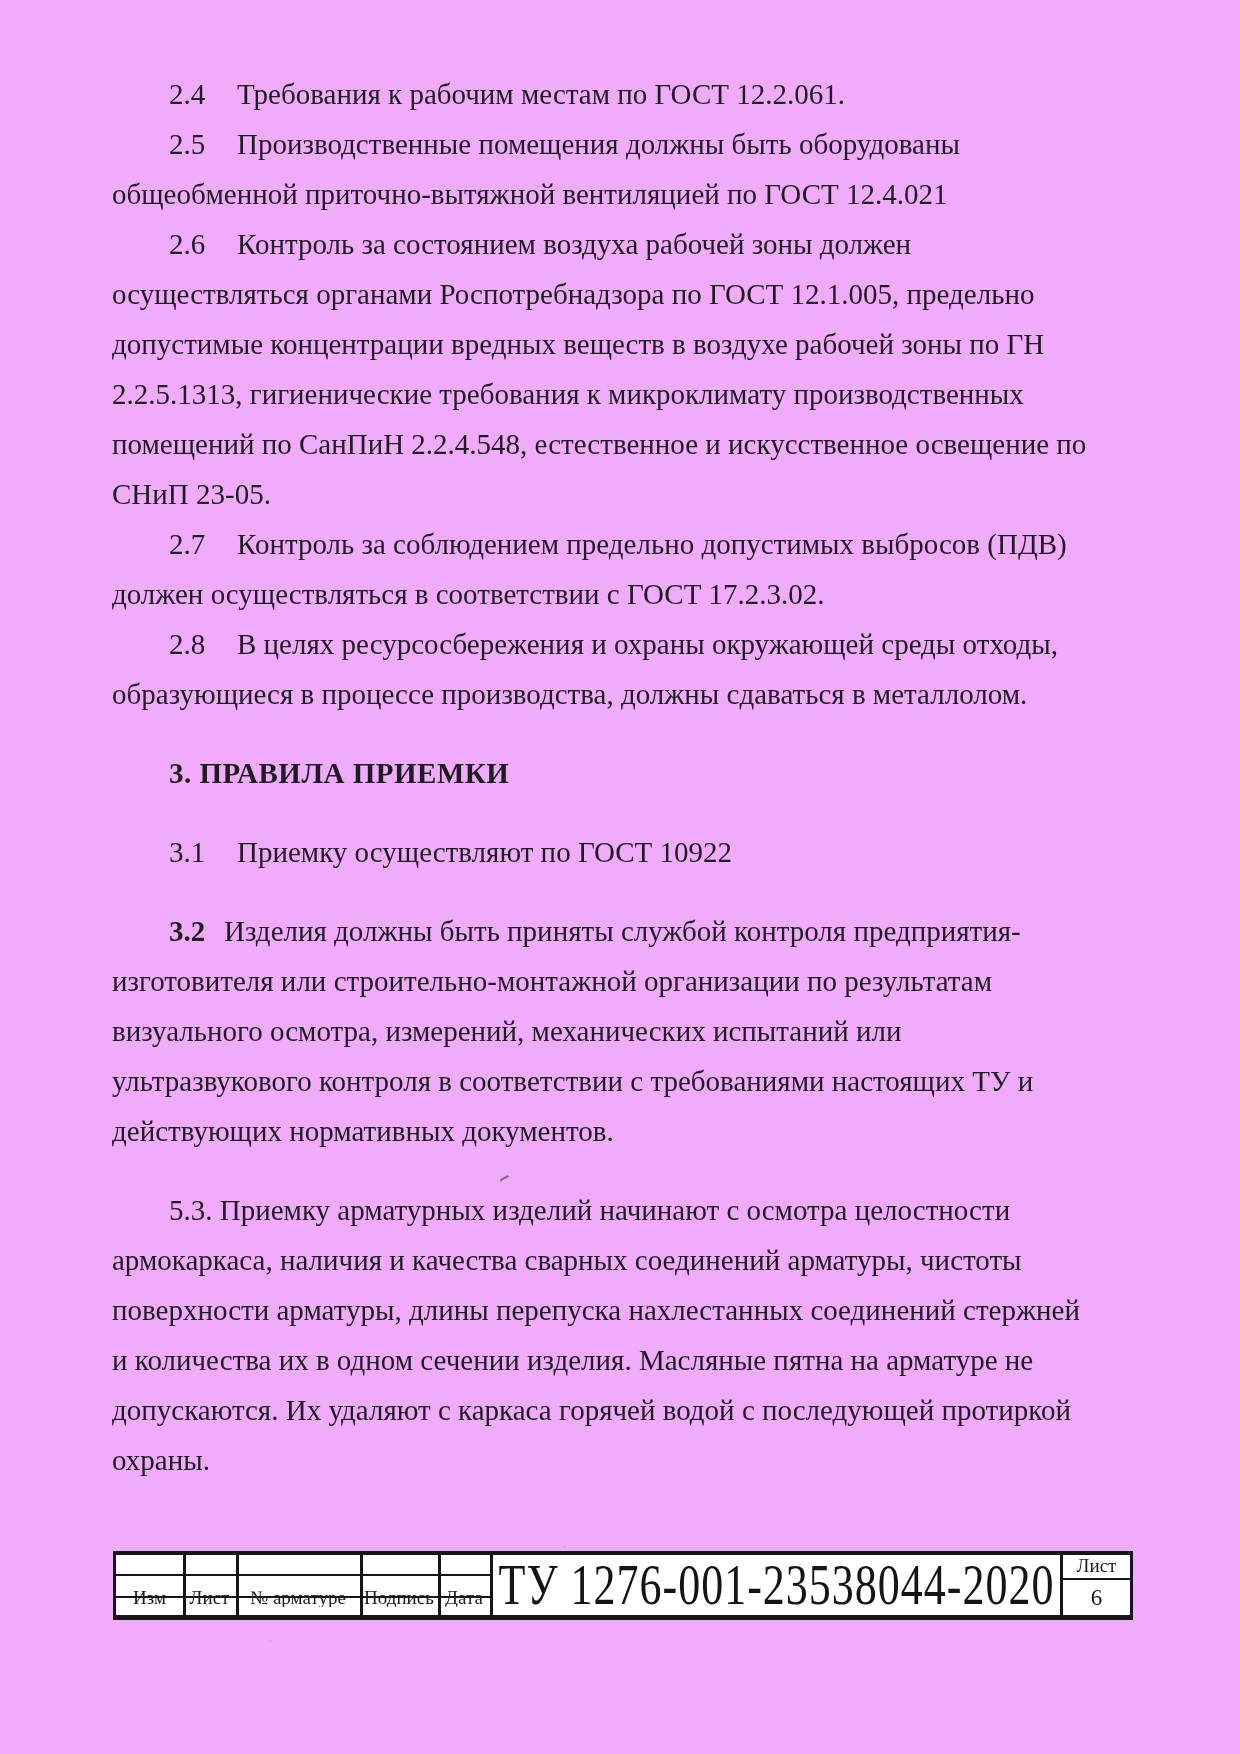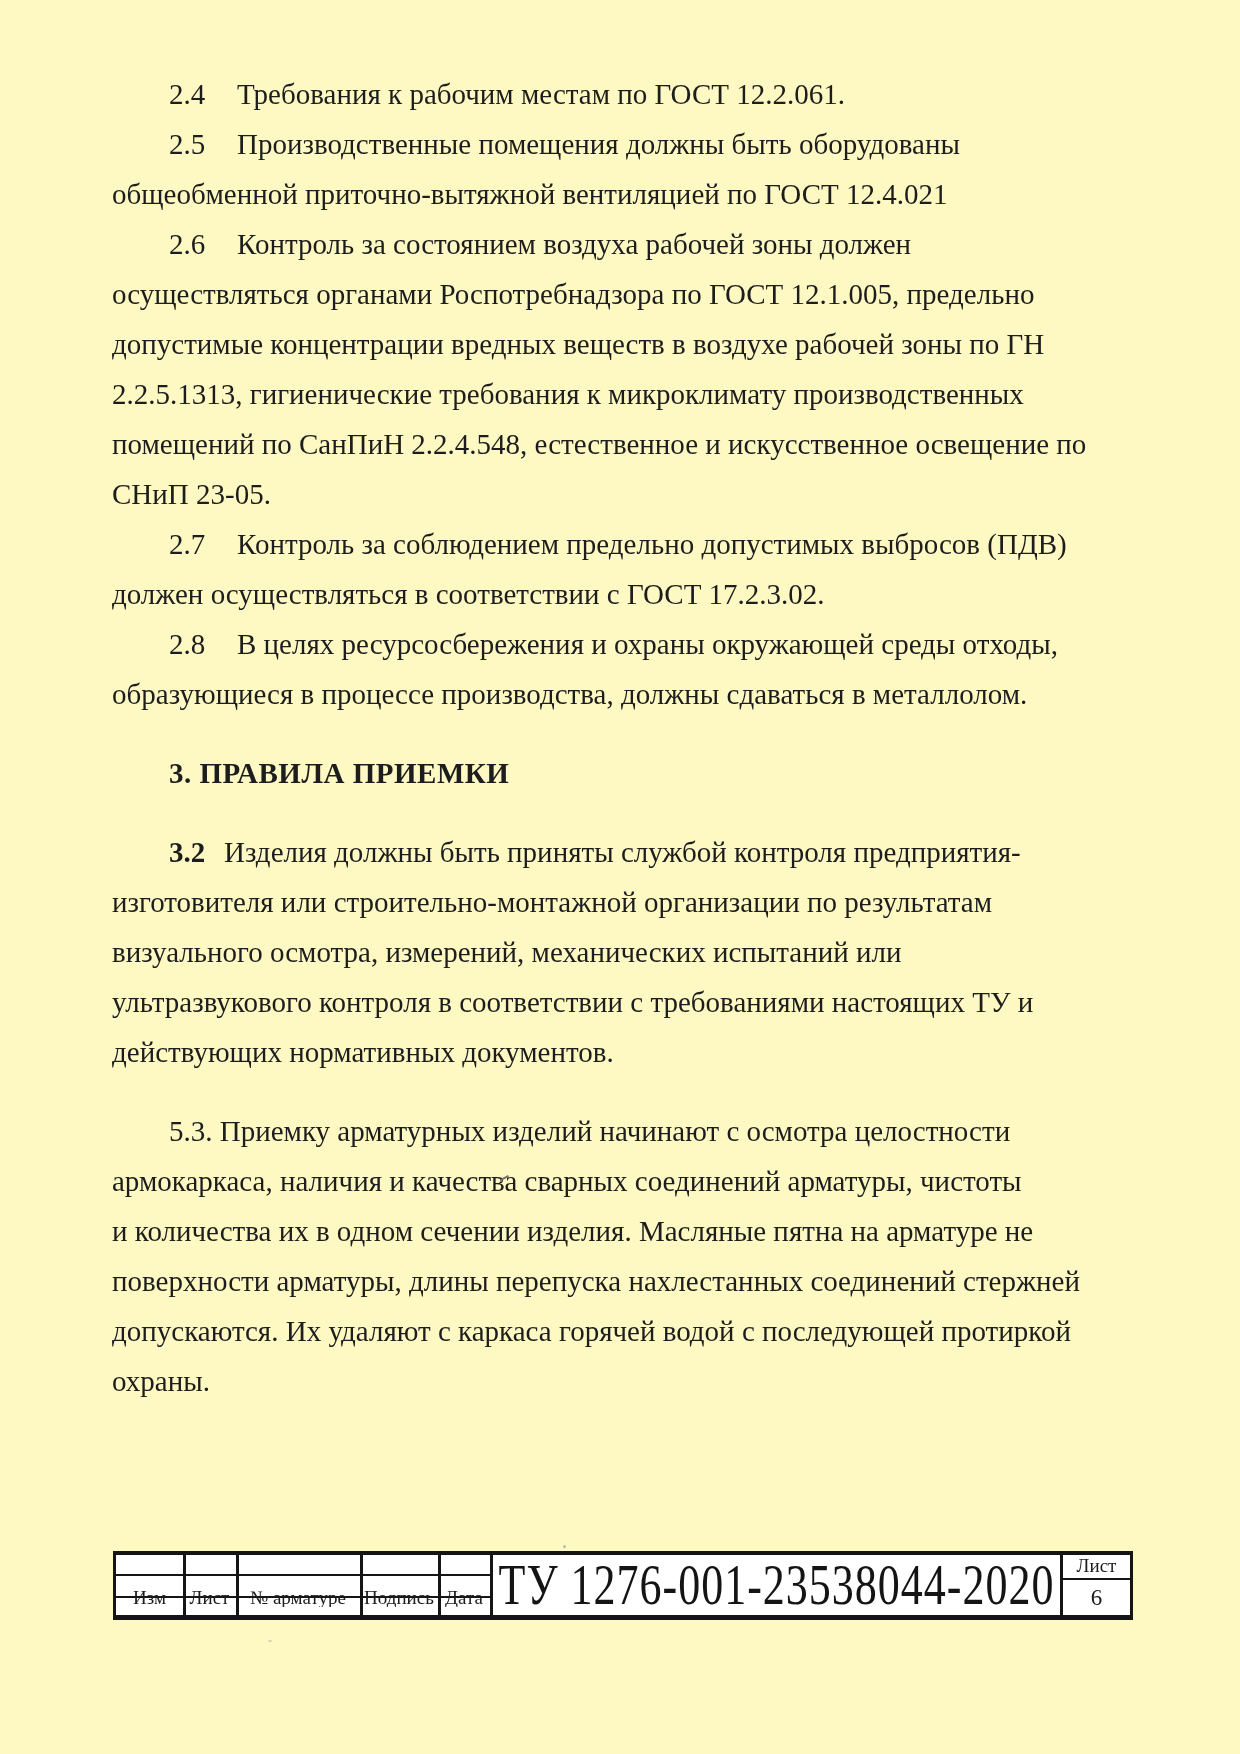--- a/index.html
+++ b/index.html
@@ -1,20 +1,20 @@
 <!DOCTYPE html>
 <html><head>
 <meta charset="utf-8">
 <style>
   html,body{margin:0;padding:0;background:#e8e8e8;}
   .page{
     position:relative;
     width:1240px;height:1754px;
     margin:0 auto;
-    background:#fef9c3;
+    background:#f0abfc;
     font-family:"Liberation Serif","DejaVu Serif",serif;
     color:#1c1c1c;
     overflow:hidden;
   }
   
   .body-text{
     position:absolute;
     left:112px;top:69px;width:1040px;
   }
   .line{
@@ -113,29 +113,30 @@
       <div class="line cont"><span class="txt">осуществляться органами Роспотребнадзора по ГОСТ 12.1.005, предельно</span></div>
       <div class="line cont"><span class="txt">допустимые концентрации вредных веществ в воздухе рабочей зоны по ГН</span></div>
       <div class="line cont"><span class="txt">2.2.5.1313, гигиенические требования к микроклимату производственных</span></div>
       <div class="line cont"><span class="txt">помещений по СанПиН 2.2.4.548, естественное и искусственное освещение по</span></div>
       <div class="line cont"><span class="txt">СНиП 23-05.</span></div>
       <div class="line first"><span class="num wide">2.7</span><span class="txt">Контроль за соблюдением предельно допустимых выбросов (ПДВ)</span></div>
       <div class="line cont"><span class="txt">должен осуществляться в соответствии с ГОСТ 17.2.3.02.</span></div>
       <div class="line first"><span class="num wide">2.8</span><span class="txt">В целях ресурсосбережения и охраны окружающей среды отходы,</span></div>
       <div class="line cont"><span class="txt">образующиеся в процессе производства, должны сдаваться в металлолом.</span></div>
       <div class="line heading gap"><span class="txt">3. ПРАВИЛА ПРИЕМКИ</span></div>
+      <div class="line first gap"><span class="num wide">3.1</span><span class="txt">Приемку осуществляют по ГОСТ 10922</span></div>
       <div class="line first gap"><span class="num narrow">3.2</span><span class="txt">Изделия должны быть приняты службой контроля предприятия-</span></div>
       <div class="line cont"><span class="txt">изготовителя или строительно-монтажной организации по результатам</span></div>
       <div class="line cont"><span class="txt">визуального осмотра, измерений, механических испытаний или</span></div>
       <div class="line cont"><span class="txt">ультразвукового контроля в соответствии с требованиями настоящих ТУ и</span></div>
       <div class="line cont"><span class="txt">действующих нормативных документов.</span></div>
       <div class="line inline gap"><span class="txt">5.3. Приемку арматурных изделий начинают с осмотра целостности</span></div>
       <div class="line cont"><span class="txt">армокаркаса, наличия и качества сварных соединений арматуры, чистоты</span></div>
+      <div class="line cont"><span class="txt">поверхности арматуры, длины перепуска нахлестанных соединений стержней</span></div>
       <div class="line cont"><span class="txt">и количества их в одном сечении изделия. Масляные пятна на арматуре не</span></div>
-      <div class="line cont"><span class="txt">поверхности арматуры, длины перепуска нахлестанных соединений стержней</span></div>
       <div class="line cont"><span class="txt">допускаются. Их удаляют с каркаса горячей водой с последующей протиркой</span></div>
       <div class="line cont"><span class="txt">охраны.</span></div>
     </div>
 
   <div class="artifact"></div>
   <div class="speck s1"></div>
   <div class="speck s2"></div>
 
   <div class="tb">
     <div class="v v1"></div>

